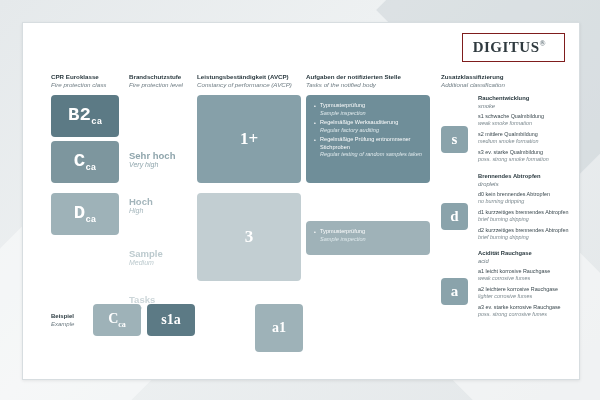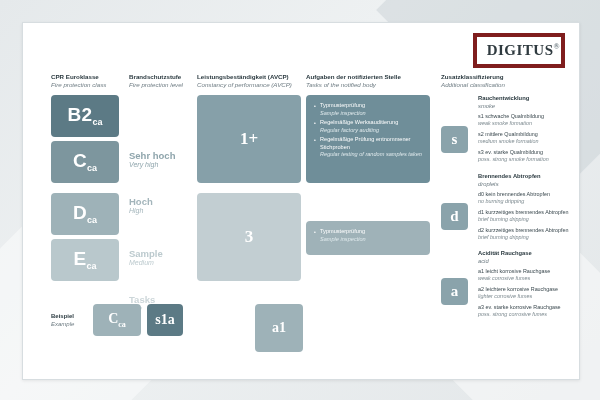--- a/index.html
+++ b/index.html
@@ -36,22 +36,22 @@
     height: 356px;
     background: #ffffff;
     border: 1px solid #d7dde0;
     box-shadow: 0 1px 3px rgba(0,0,0,0.08);
   }
   
   .logo-box {
     position: absolute;
     right: 14px;
     top: 10px;
-    border: 4px solid #7f1d1d;
-    padding: 4px 1px 5px 10px;
+    border: 1px solid #7f1d1d;
+    padding: 4px 18px 5px 10px;
     background: #fff;
   }
   .logo-text {
     font-family: "Liberation Serif", serif;
     font-weight: bold;
     font-size: 15px;
     letter-spacing: 0.5px;
     color: #2f3a3f;
   }
   .logo-text .reg {
@@ -76,21 +76,21 @@
     color: #6d7b82;
   }
   
   .class-box {
     position: absolute;
     border-radius: 4px;
     display: flex;
     align-items: center;
     justify-content: center;
     color: #ffffff;
-    font-family: Liberation Sans, sans-serif;
+    font-family: Liberation Mono, monospace;
   }
   .class-box .big {
     font-size: 19px;
     font-weight: bold;
     letter-spacing: 0.3px;
   }
   .class-box .sub {
     font-size: 9px;
     font-weight: bold;
     vertical-align: sub;
@@ -234,23 +234,20 @@
     </div>
 
     <div class="class-box" style="left:28px;top:72px;width:68px;height:42px;background:#5c7a85;">
       <span><span class="big">B2</span><span class="sub">ca</span></span>
     </div>
     <div class="class-box" style="left:28px;top:118px;width:68px;height:42px;background:#7d969e;">
       <span><span class="big">C</span><span class="sub">ca</span></span>
     </div>
     <div class="class-box" style="left:28px;top:170px;width:68px;height:42px;background:#9eb2b8;">
       <span><span class="big">D</span><span class="sub">ca</span></span>
-    </div>
-    <div class="class-box" style="left:28px;top:216px;width:68px;height:42px;background:#b9c8cc;">
-      <span><span class="big">E</span><span class="sub">ca</span></span>
     </div>
 
     <div class="level" style="left:106px;top:84px;color:#8fa5ac;">
       <span class="de">Sehr hoch</span>
       <span class="en">Very high</span>
     </div>
     <div class="level" style="left:106px;top:130px;color:#a3b5bb;">
       <span class="de">Hoch</span>
       <span class="en">High</span>
     </div>
@@ -356,21 +353,21 @@
       <span class="en">poss. strong corrosive fumes</span>
     </div>
 
     <div class="ex-label" style="left:28px;top:290px;">
       <span class="de">Beispiel</span>
       <span class="en">Example</span>
     </div>
     <div class="ex-box" style="left:70px;top:281px;width:48px;height:32px;background:#9eb2b8;">
       <span><span>C</span><span class="sub">ca</span></span>
     </div>
-    <div class="ex-box" style="left:124px;top:281px;width:36px;height:32px;background:#5c7a85;">
+    <div class="ex-box" style="left:124px;top:281px;width:48px;height:32px;background:#5c7a85;">
       <span>s1a</span>
     </div>
     <div class="ex-box" style="left:232px;top:281px;width:48px;height:48px;background:#9eb2b8;">
       <span>a1</span>
     </div>
 
   </div>
 </div>
 
 </body></html>

